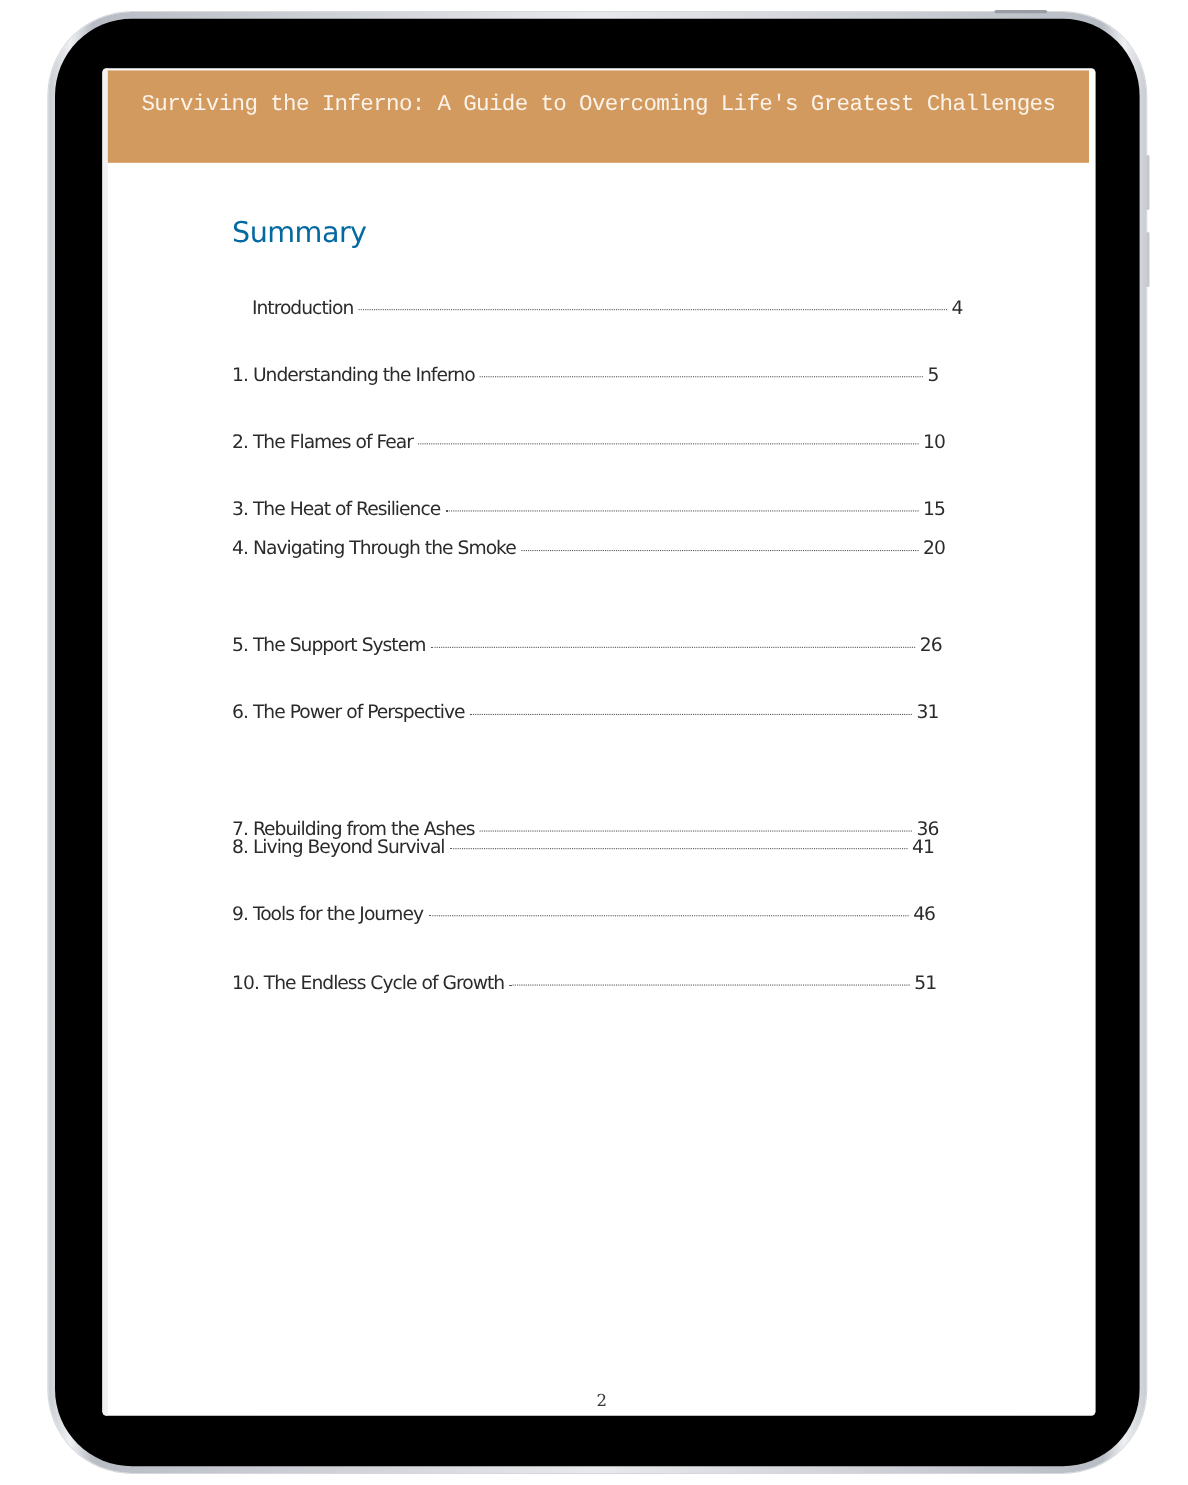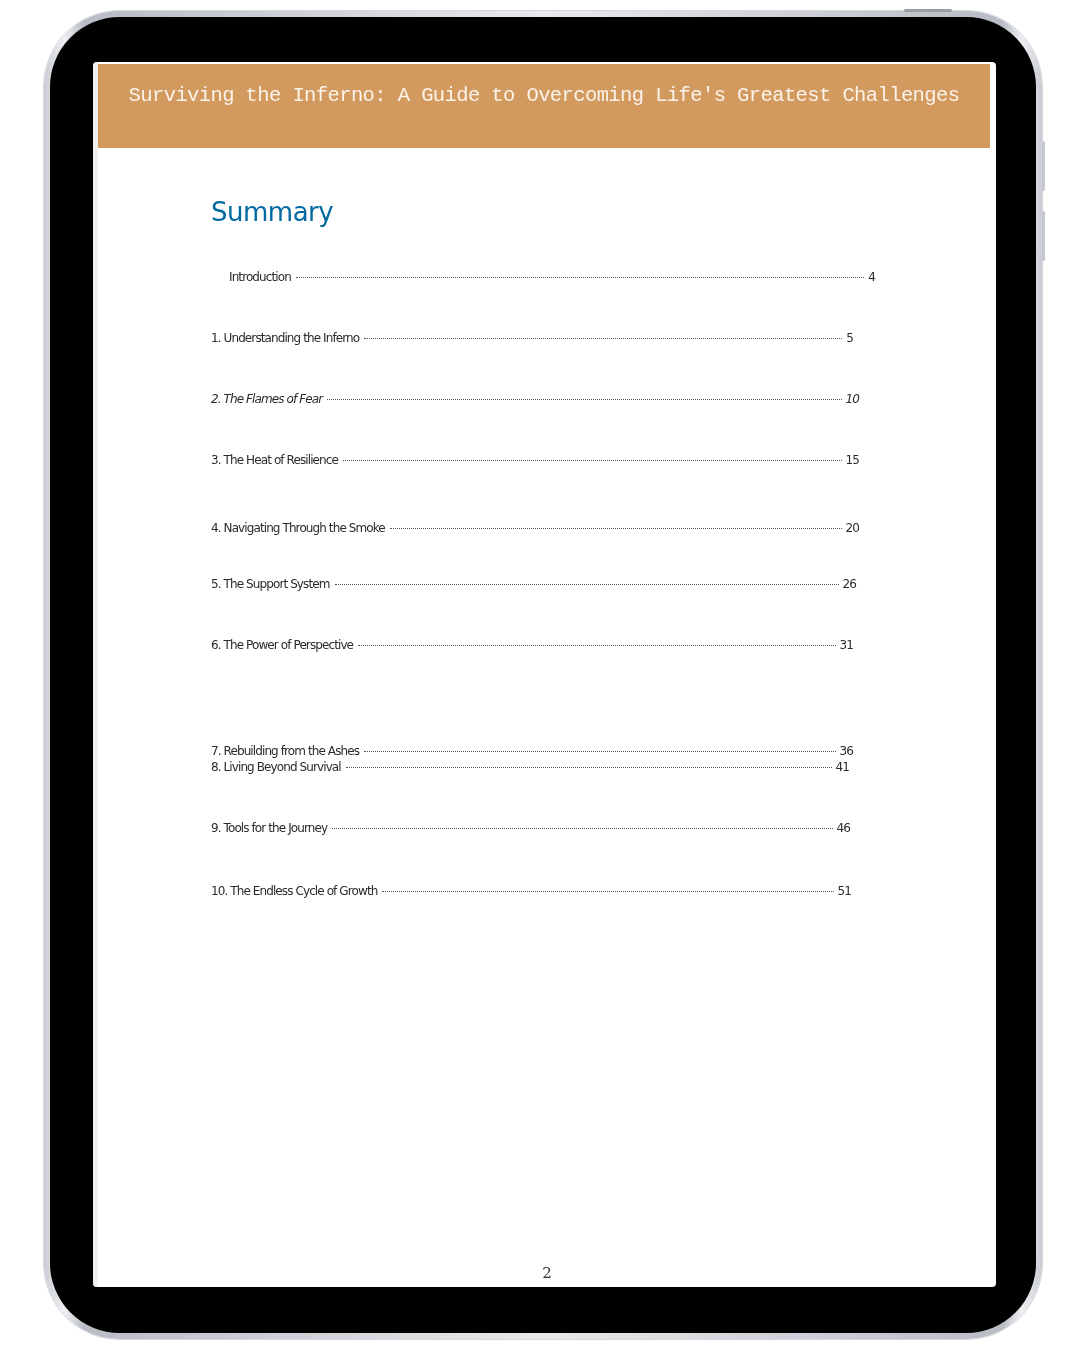--- a/index.html
+++ b/index.html
@@ -105,21 +105,21 @@
       margin: 0;
       padding: 0;
       list-style: none;
     }
     .toc-entry {
       position: absolute;
       left: 0;
       display: flex;
       align-items: baseline;
       font-family: "DejaVu Sans", "Liberation Sans", sans-serif;
-      font-size: 12px;
+      font-size: 17px;
       color: #2b2b2b;
       letter-spacing: -0.9px;
       white-space: nowrap;
       text-decoration: none;
       cursor: pointer;
     }
     .toc-label {
       flex: 0 0 auto;
     }
     .toc-leader {
@@ -166,31 +166,31 @@
     <a class="toc-entry" style="top: 208px; left: 18px; width: 646px;">
       <span class="toc-label">Introduction</span>
       <span class="toc-leader"></span>
       <span class="toc-page">4</span>
     </a>
     <a class="toc-entry" style="top: 269px; width: 642px;">
       <span class="toc-label">1. Understanding the Inferno</span>
       <span class="toc-leader"></span>
       <span class="toc-page">5</span>
     </a>
-    <a class="toc-entry" style="top: 330px; width: 648px; font-style: italic;">
+    <a class="toc-entry" style="top: 330px; width: 648px;">
       <span class="toc-label">2. The Flames of Fear</span>
       <span class="toc-leader"></span>
       <span class="toc-page">10</span>
     </a>
     <a class="toc-entry" style="top: 391px; width: 648px;">
       <span class="toc-label">3. The Heat of Resilience</span>
       <span class="toc-leader"></span>
       <span class="toc-page">15</span>
     </a>
-    <a class="toc-entry" style="top: 459px; width: 648px;">
+    <a class="toc-entry" style="top: 427px; width: 648px;">
       <span class="toc-label">4. Navigating Through the Smoke</span>
       <span class="toc-leader"></span>
       <span class="toc-page">20</span>
     </a>
     <a class="toc-entry" style="top: 515px; width: 645px;">
       <span class="toc-label">5. The Support System</span>
       <span class="toc-leader"></span>
       <span class="toc-page">26</span>
     </a>
     <a class="toc-entry" style="top: 576px; width: 642px;">

